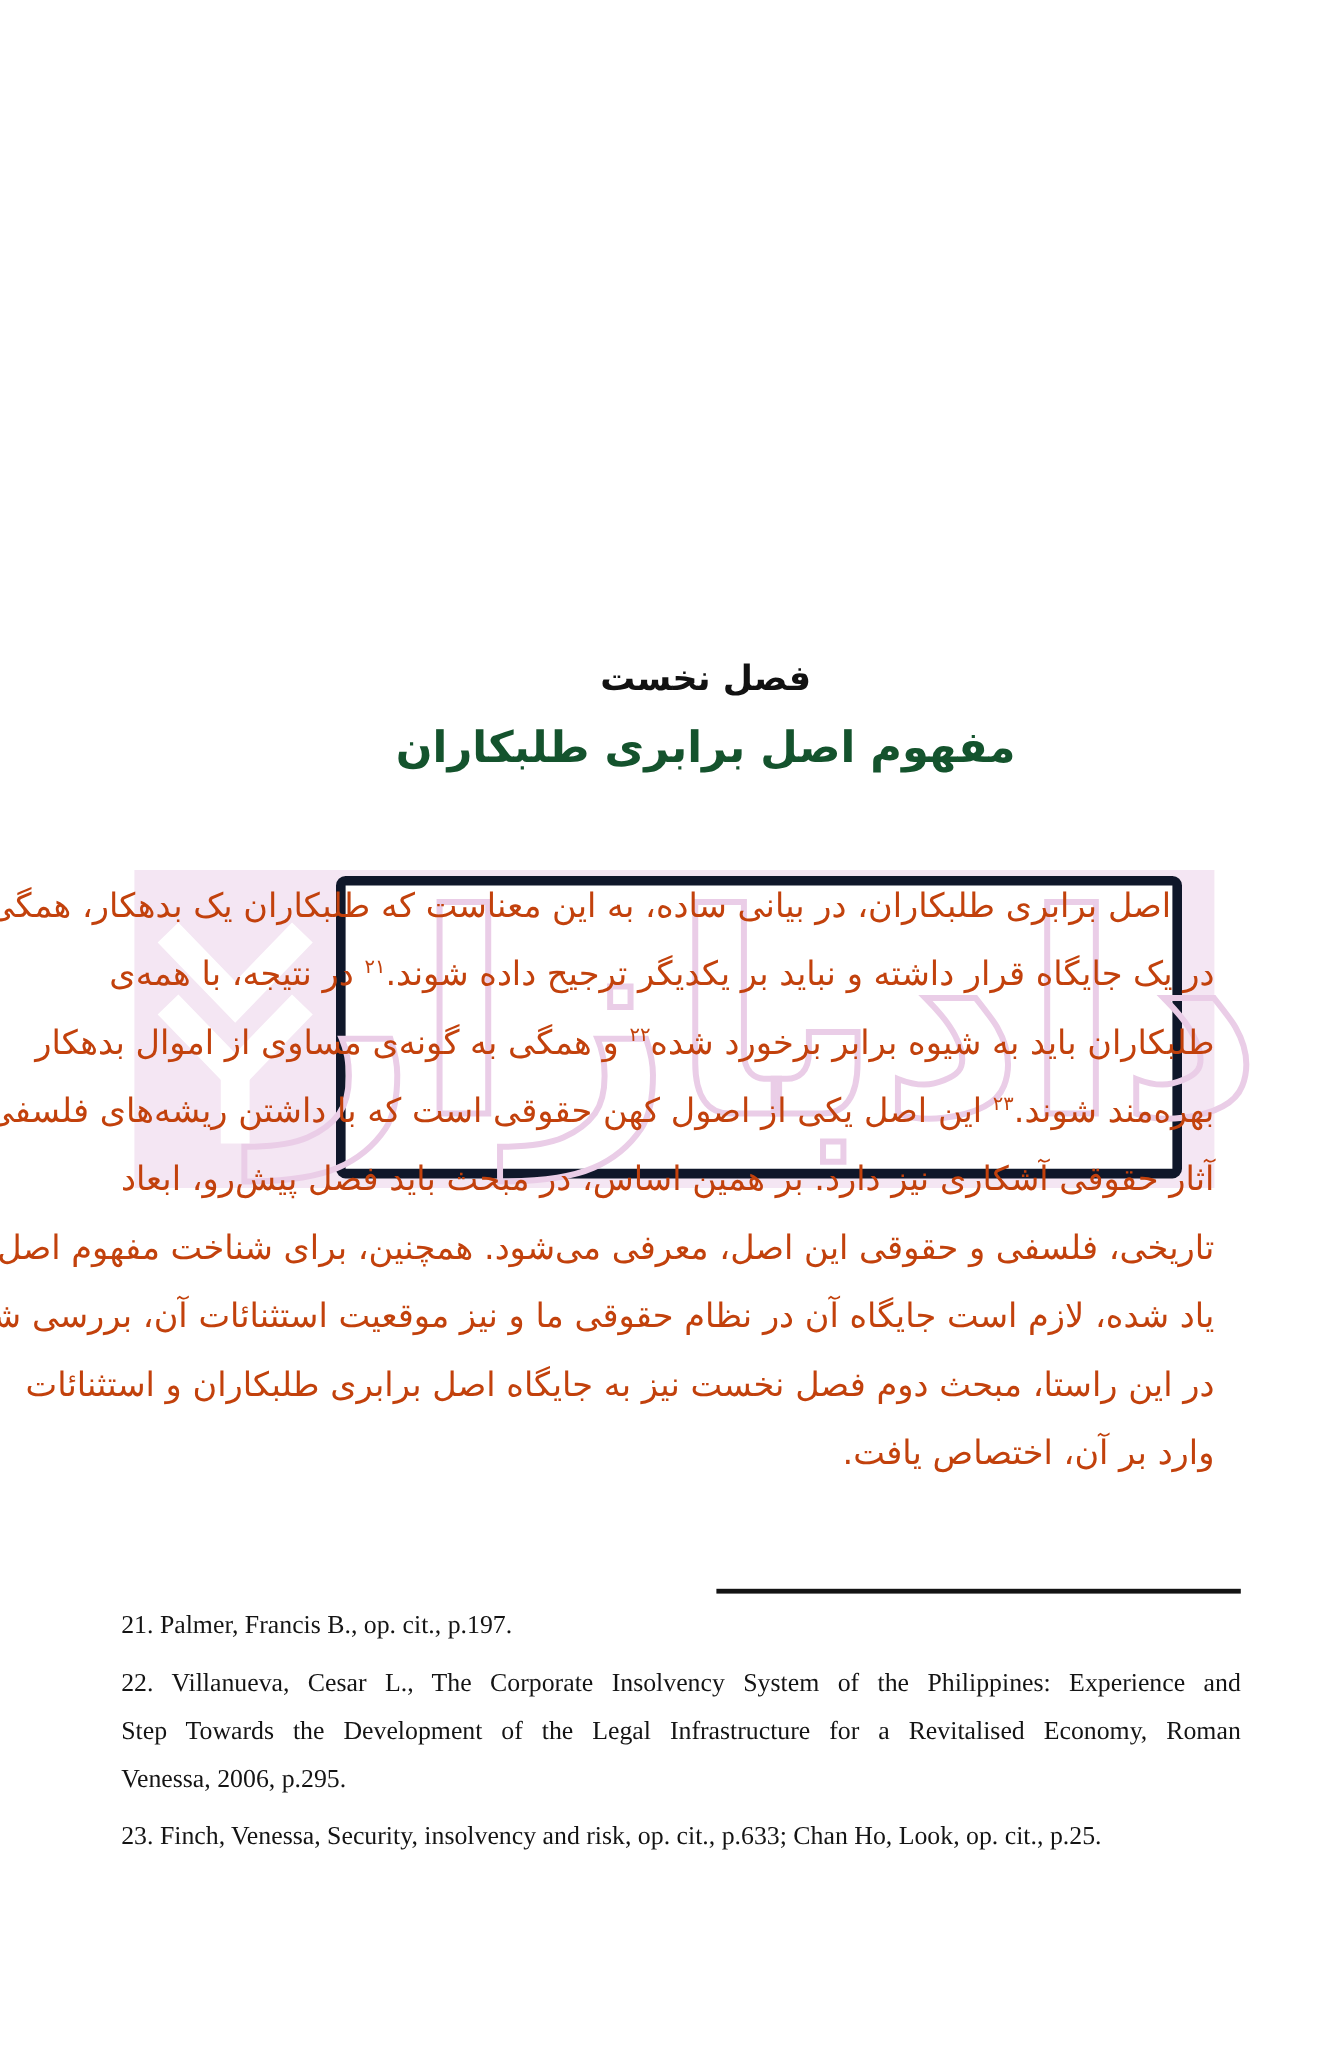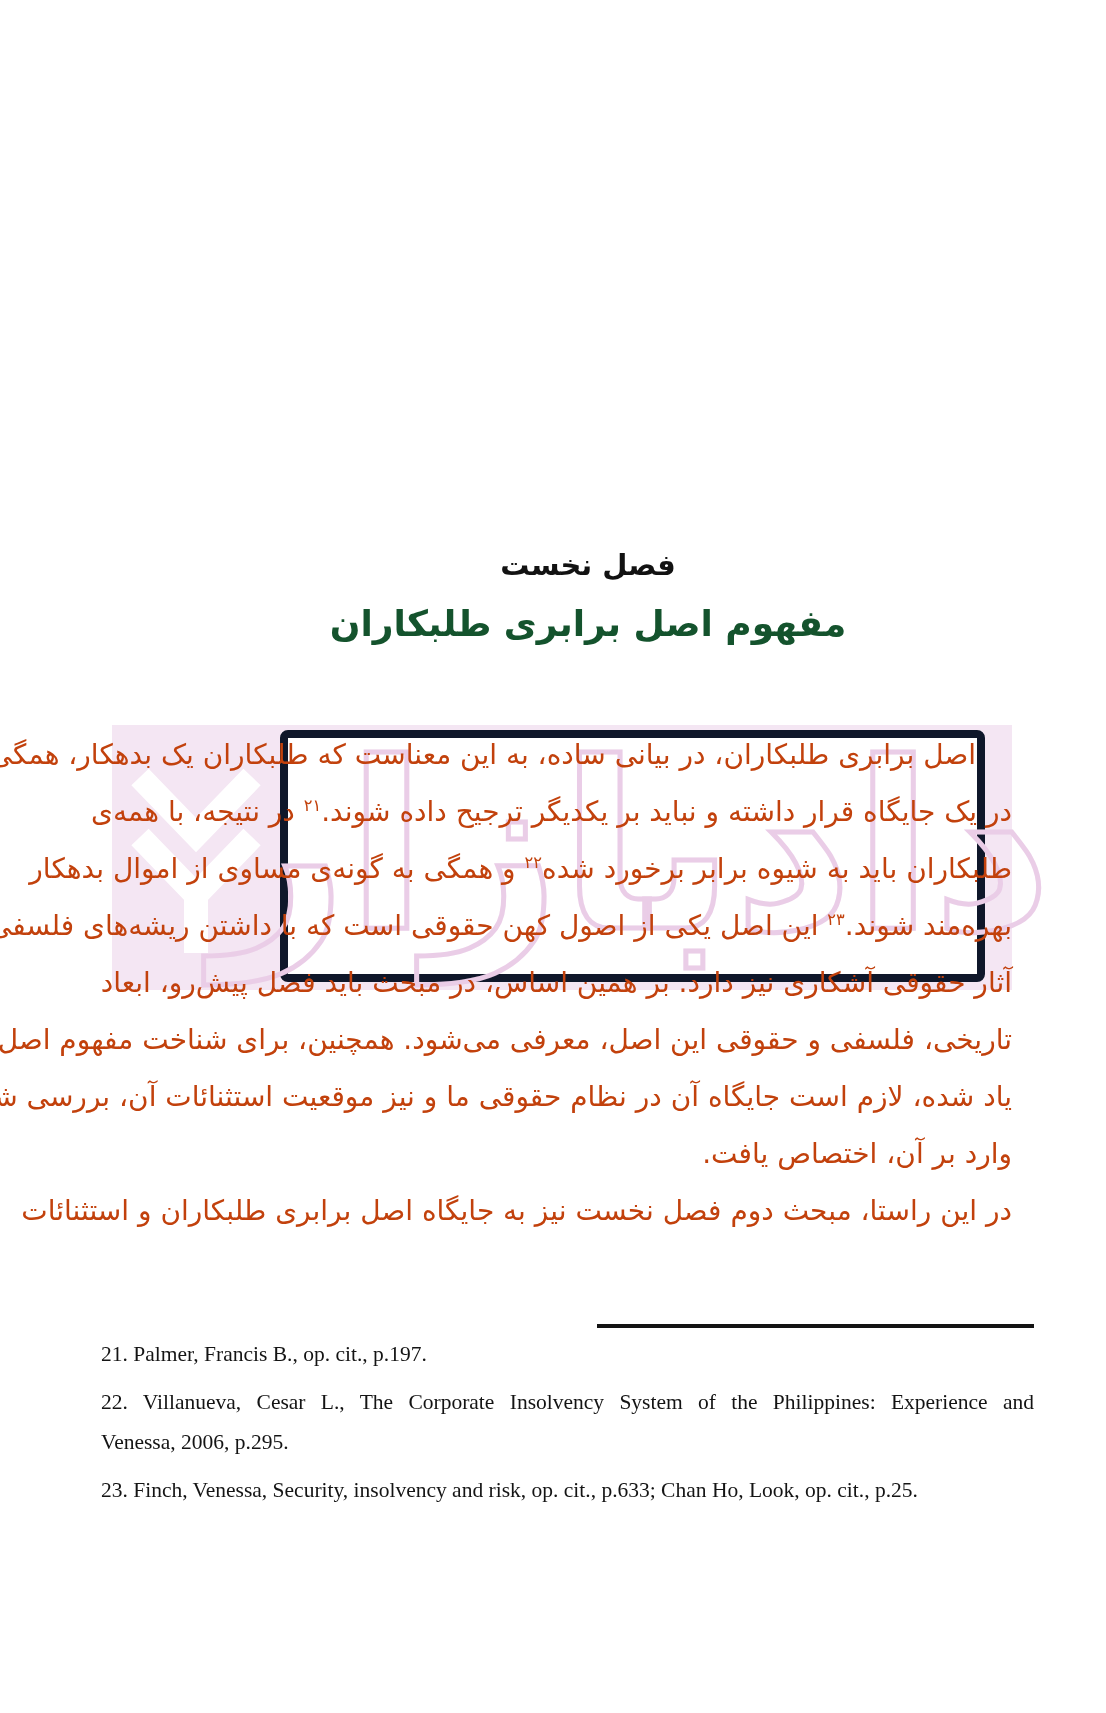--- a/index.html
+++ b/index.html
@@ -124,32 +124,33 @@
   </div>
 
   <div class="body-text" dir="rtl" lang="fa">
     <div class="bline indent"><span>اصل برابری طلبکاران، در بیانی ساده، به این معناست که طلبکاران یک بدهکار، همگی</span><sup></sup><span></span></div>
     <div class="bline"><span>در یک جایگاه قرار داشته و نباید بر یکدیگر ترجیح داده شوند.</span><sup>۲۱</sup><span> در نتیجه، با همه‌ی</span></div>
     <div class="bline"><span>طلبکاران باید به شیوه برابر برخورد شده</span><sup>۲۲</sup><span> و همگی به گونه‌ی مساوی از اموال بدهکار</span></div>
     <div class="bline"><span>بهره‌مند شوند.</span><sup>۲۳</sup><span> این اصل یکی از اصول کهن حقوقی است که با داشتن ریشه‌های فلسفی،</span></div>
     <div class="bline"><span>آثار حقوقی آشکاری نیز دارد. بر همین اساس، در مبحث باید فصل پیش‌رو، ابعاد</span><sup></sup><span></span></div>
     <div class="bline"><span>تاریخی، فلسفی و حقوقی این اصل، معرفی می‌شود. همچنین، برای شناخت مفهوم اصل</span><sup></sup><span></span></div>
     <div class="bline"><span>یاد شده، لازم است جایگاه آن در نظام حقوقی ما و نیز موقعیت استثنائات آن، بررسی شود.</span><sup></sup><span></span></div>
+    <div class="bline"><span>در این راستا، مبحث دوم فصل نخست نیز به جایگاه اصل برابری طلبکاران و استثنائات</span><sup></sup><span></span></div>
     <div class="bline endline"><span>وارد بر آن، اختصاص یافت.</span><sup></sup><span></span></div>
-    <div class="bline"><span>در این راستا، مبحث دوم فصل نخست نیز به جایگاه اصل برابری طلبکاران و استثنائات</span><sup></sup><span></span></div>
   </div>
 
   <div class="fn-sep"></div>
 
   <div class="footnotes">
     <div class="fnote">
       <div class="fnline">21. Palmer, Francis B., op. cit., p.197.</div>
     </div>
     <div class="fnote">
       <div class="fnline just">22. Villanueva, Cesar L., The Corporate Insolvency System of the Philippines: Experience and</div>
+      <div class="fnline just">Step Towards the Development of the Legal Infrastructure for a Revitalised Economy, Roman</div>
       <div class="fnline">Venessa, 2006, p.295.</div>
     </div>
     <div class="fnote">
       <div class="fnline">23. Finch, Venessa, Security, insolvency and risk, op. cit., p.633; Chan Ho, Look, op. cit., p.25.</div>
     </div>
   </div>
 
 </div>
 
 </body></html>

